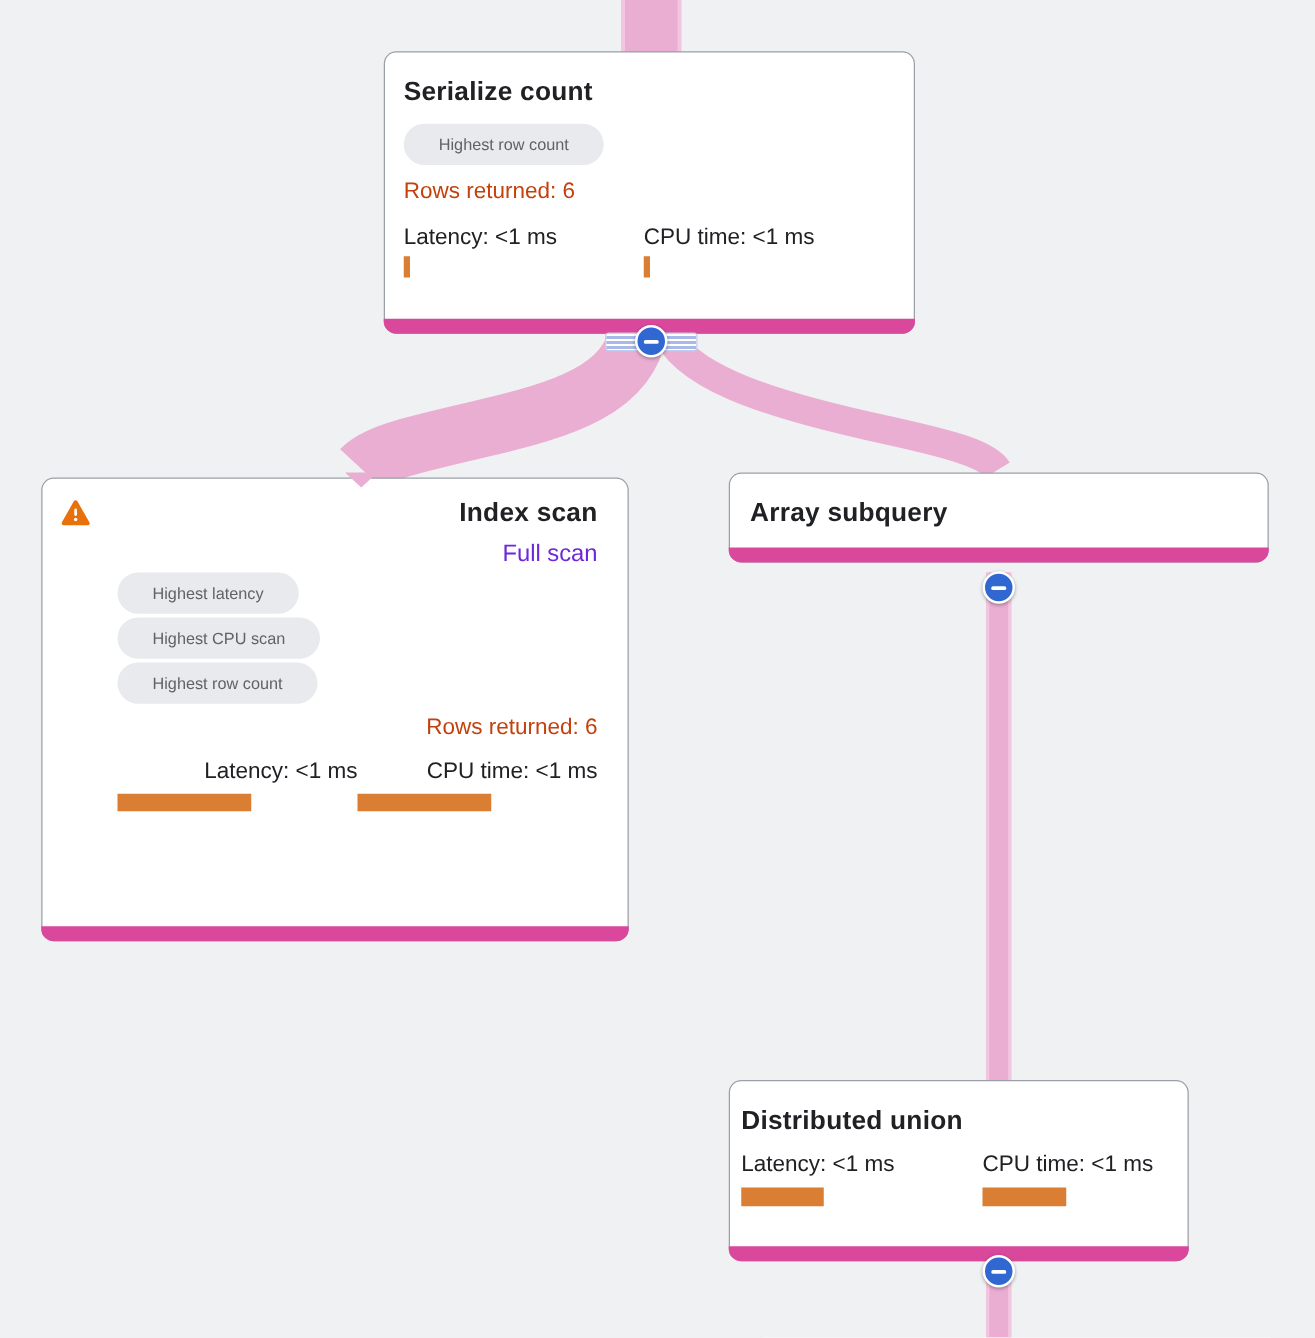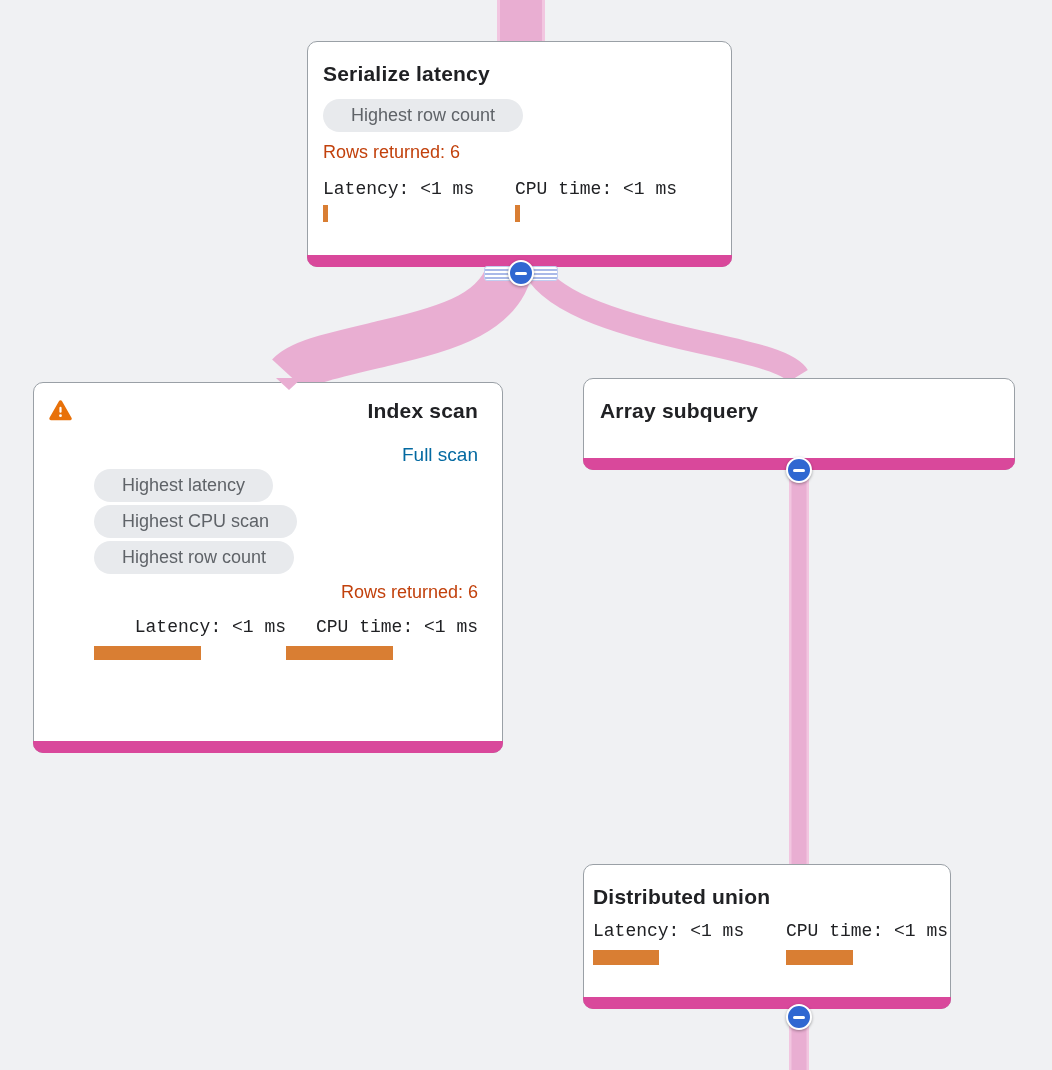--- a/index.html
+++ b/index.html
@@ -17,51 +17,51 @@
   .card{
     position:absolute;z-index:1;box-sizing:border-box;
     background:#ffffff;border:1px solid #9aa0a6;border-radius:10px;
   }
   .accent{
     position:absolute;left:-1px;right:-1px;bottom:-1px;height:12px;
     background:#d9489b;border-radius:0 0 10px 10px;
   }
   .card-title{font-size:21px;font-weight:bold;line-height:24px;letter-spacing:.2px;color:#202124;}
   .subtitle{font-size:19px;line-height:22px;color:#202124;margin-top:9px;}
-  .note{font-size:19px;line-height:22px;color:#0369a1;margin-top:21px;}
+  .note{font-size:19px;line-height:22px;color:#6d28d9;margin-top:10px;}
   .badge{
     display:inline-block;height:33px;line-height:33px;padding:0 28px;
-    background:#e8eaed;color:#5f6368;font-size:18px;border-radius:17px;
+    background:#e8eaed;color:#5f6368;font-size:13px;border-radius:17px;
     white-space:nowrap;
   }
   .badge-stack .badge{display:table;margin-top:3px;}
   .rows{font-size:18px;line-height:21px;color:#c2410c;}
   .metrics{display:flex;}
   .metric{width:192px;flex:0 0 auto;}
-  .metric-label{font-size:18px;line-height:21px;color:#202124;white-space:nowrap;font-family:Liberation Mono, monospace;}
+  .metric-label{font-size:18px;line-height:21px;color:#202124;white-space:nowrap;}
   .bar{background:#d97e33;margin-top:8px;height:14px;}
   .bar.tick{height:17px;margin-top:5px;}
   .bar.mid{height:15px;}
 
   
   #card-serialize{left:307px;top:41px;width:425px;height:226px;padding:20px 15px 0;}
   #card-serialize .badge{margin-top:13px;}
   #card-serialize .rows{margin-top:10px;}
   #card-serialize .metrics{margin-top:16px;}
 
   
   #card-index-scan{left:33px;top:382px;width:470px;height:371px;padding:16px 15px 0;text-align:right;}
   #card-index-scan .body{display:flex;align-items:flex-start;}
   #card-index-scan .warn{flex:0 0 auto;margin-top:1px;margin-right:22px;}
   #card-index-scan .badge-stack{margin-top:1px;}
   #card-index-scan .rows{margin-top:8px;}
   #card-index-scan .metrics{margin-top:14px;}
 
   
-  #card-array-subquery{left:583px;top:378px;width:432px;height:92px;padding:20px 16px 0;}
+  #card-array-subquery{left:583px;top:378px;width:432px;height:72px;padding:20px 16px 0;}
 
   
   #card-distributed-union{left:583px;top:864px;width:368px;height:145px;padding:20px 9px 0;}
   #card-distributed-union .metrics{margin-top:12px;}
   #card-distributed-union .metric{width:193px;}
 
   
   .collapse-btn{
     position:absolute;z-index:4;width:22px;height:22px;border-radius:50%;
     background:#3067d1;border:2px solid #ffffff;
@@ -106,21 +106,21 @@
     </g>
 
     <g>
       <rect x="789" y="1005" width="20" height="65" fill="#e9aed2"></rect>
       <rect x="789" y="1005" width="2.5" height="65" fill="#f2c6e0"></rect>
       <rect x="806.5" y="1005" width="2.5" height="65" fill="#f2c6e0"></rect>
     </g>
   </svg>
 
   <div class="card" id="card-serialize">
-    <div class="card-title">Serialize latency</div>
+    <div class="card-title">Serialize count</div>
     <span class="badge">Highest row count</span>
     <div class="rows">Rows returned: 6</div>
     <div class="metrics">
       <div class="metric">
         <div class="metric-label">Latency: &lt;1 ms</div>
         <div class="bar tick" style="width: 5px;"></div>
       </div>
       <div class="metric">
         <div class="metric-label">CPU time: &lt;1 ms</div>
         <div class="bar tick" style="width: 5px;"></div>

